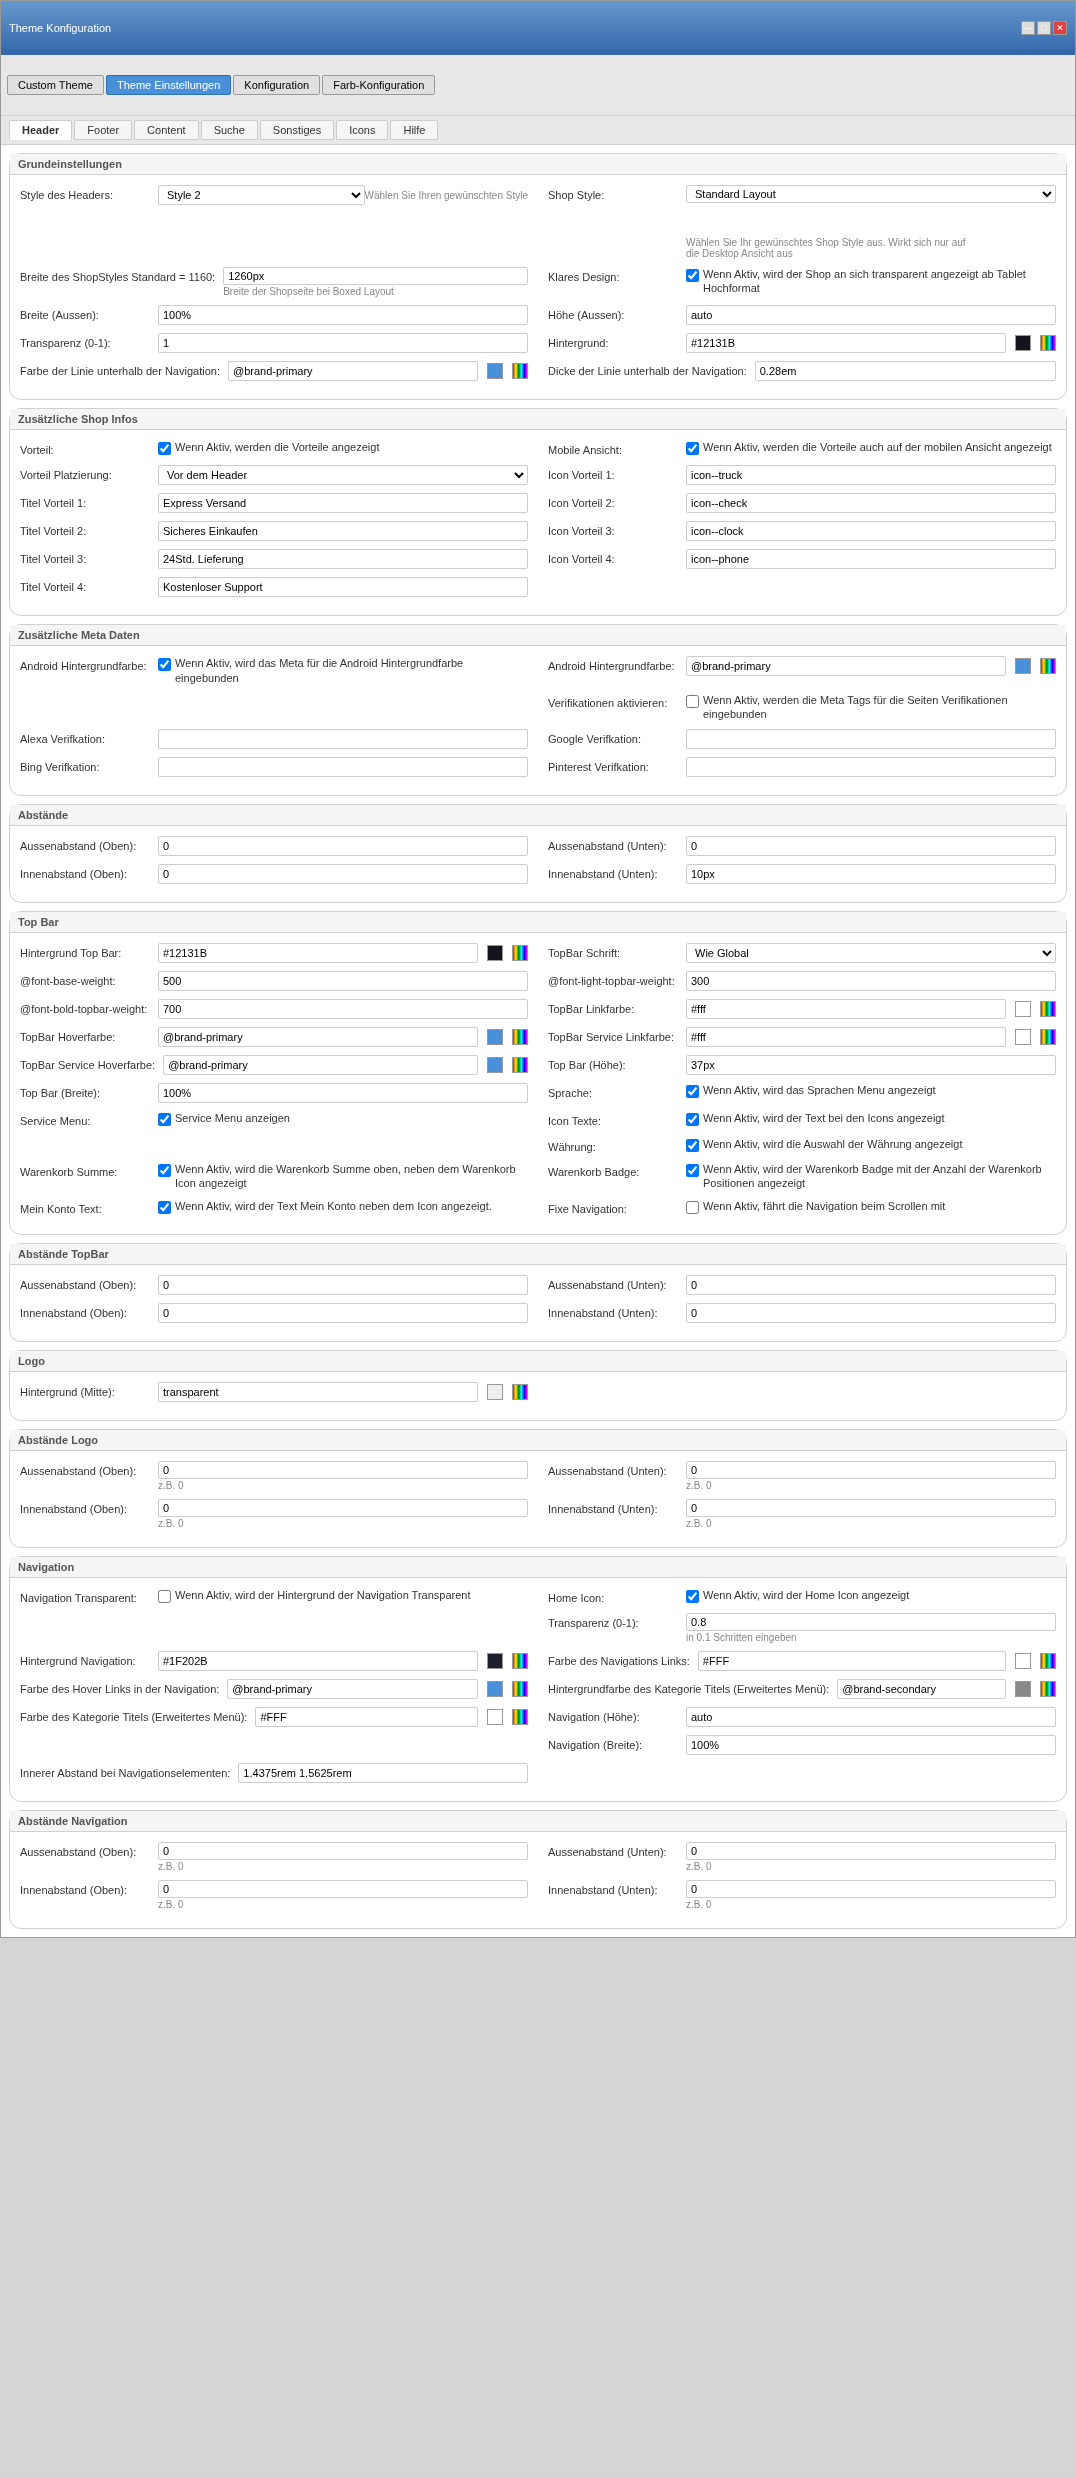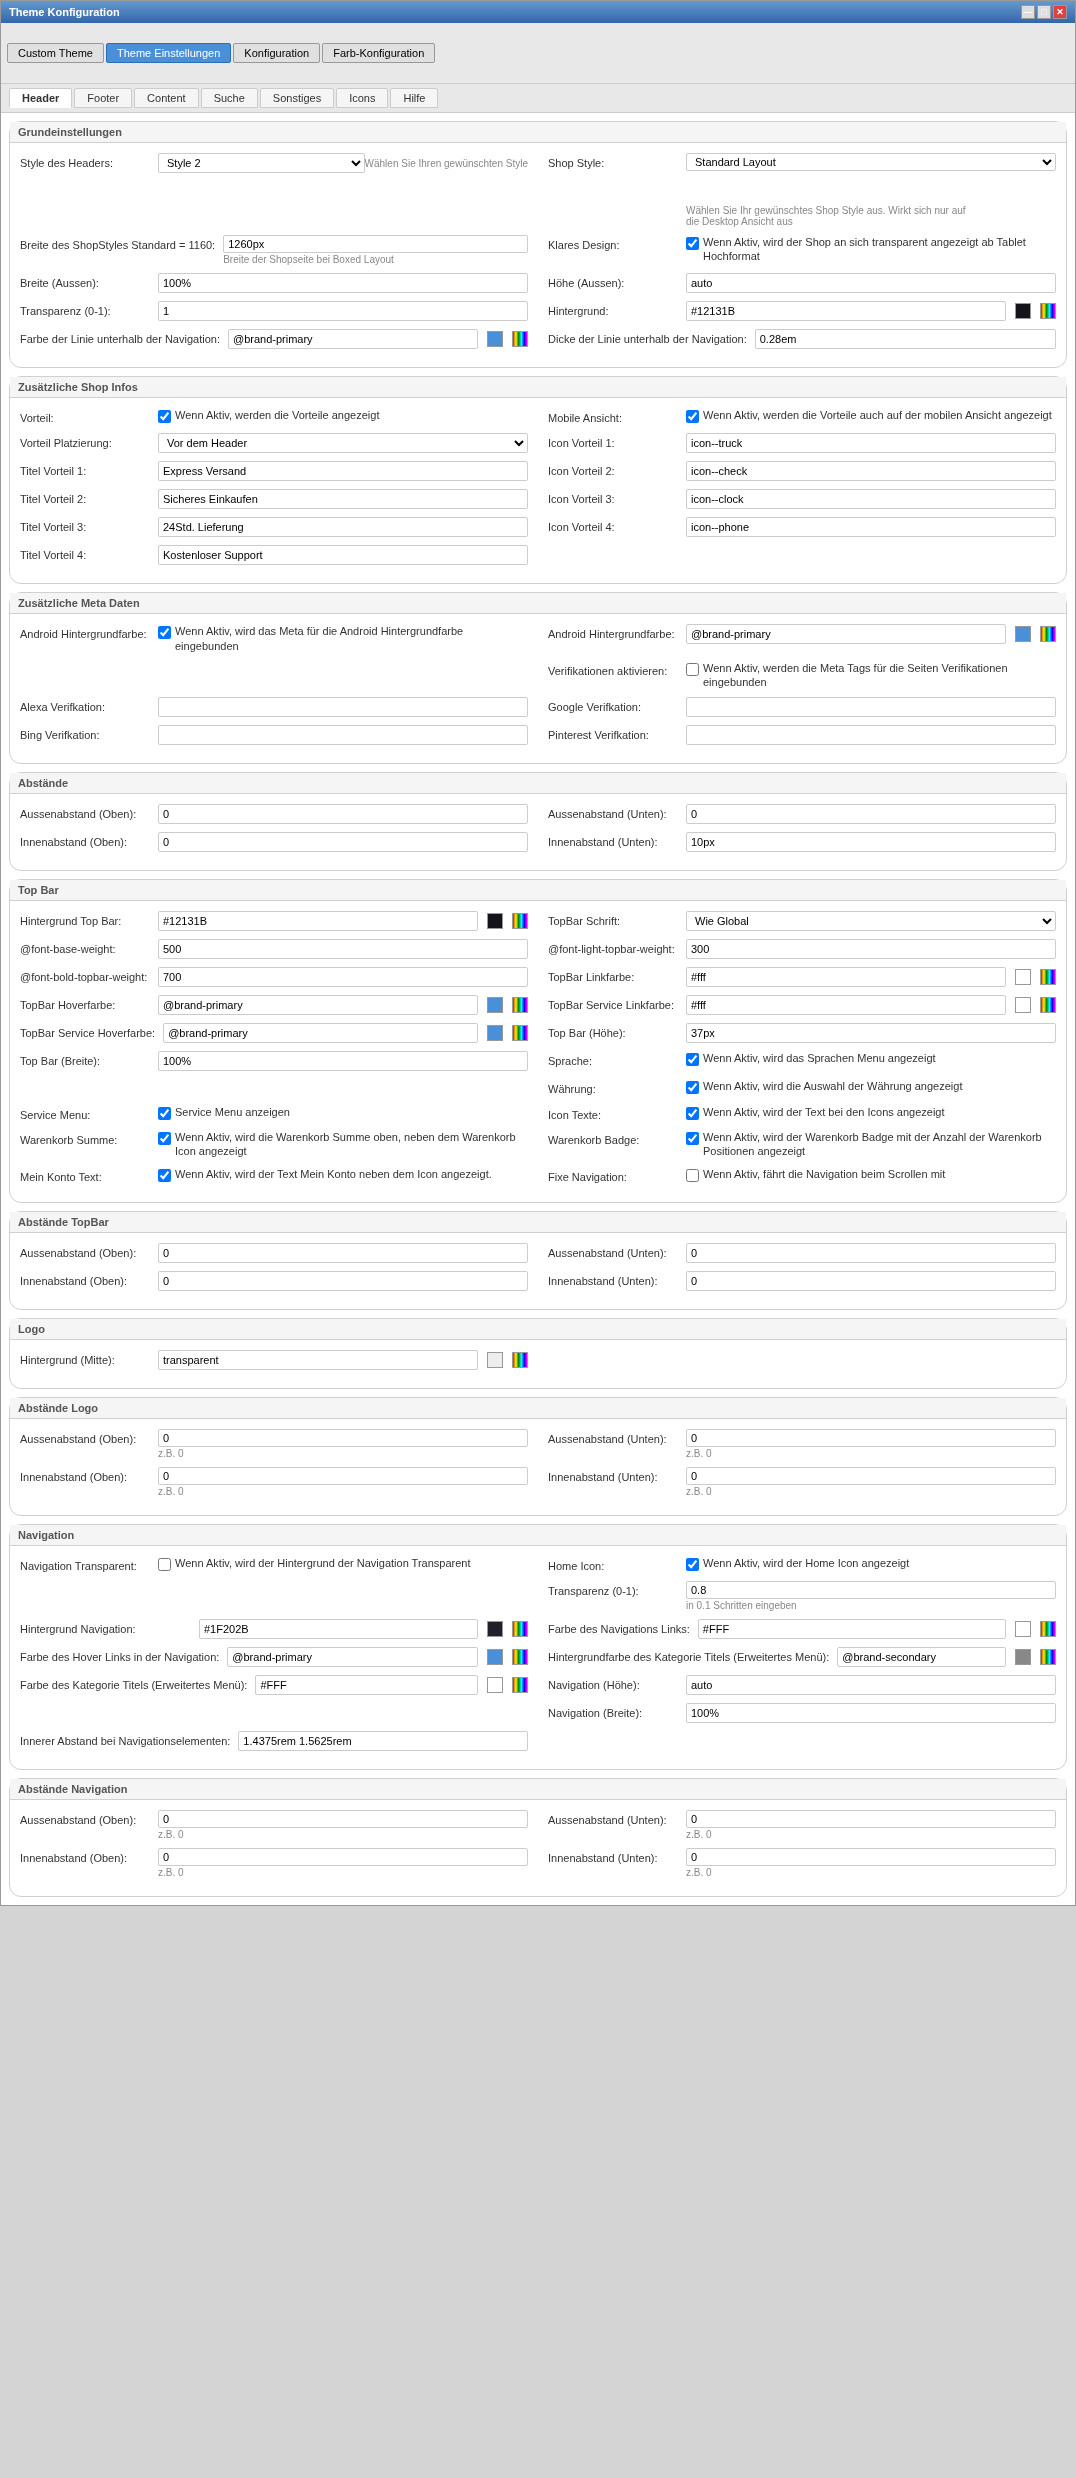--- a/index.html
+++ b/index.html
@@ -1,19 +1,19 @@
 <!DOCTYPE html>
 <html><head>
   <meta charset="utf-8">
   <style>
     * { box-sizing: border-box; margin: 0; padding: 0; }
     body { font-family: Arial, Helvetica, sans-serif; font-size: 11px; background: #d4d4d4; color: #333; }
     
     .window { width: 1076px; background: #f0f0f0; border: 1px solid #999; }
-    .title-bar { background: linear-gradient(to bottom, #6699cc, #3366aa); color: white; padding: 4px 8px; font-size: 11px; font-weight: bold; display: flex; align-items: center; justify-content: space-between; }
+    .title-bar { background: linear-gradient(to bottom, #6699cc, #3366aa); color: white; padding: 20px 8px; font-size: 11px; font-weight: normal; display: flex; align-items: center; justify-content: space-between; }
     .title-bar-controls { display: flex; gap: 2px; }
     .title-btn { width: 14px; height: 14px; border: 1px solid #999; cursor: pointer; font-size: 9px; display: flex; align-items: center; justify-content: center; background: #ddd; }
     
     .top-nav { background: #e8e8e8; padding: 20px 6px; display: flex; gap: 2px; border-bottom: 1px solid #ccc; }
     .top-nav-btn { padding: 3px 10px; border: 1px solid #999; background: #e0e0e0; cursor: pointer; font-size: 11px; border-radius: 2px; }
     .top-nav-btn.active { background: #4a90d9; color: white; border-color: #2a70b9; }
     
     .tab-bar { background: #e8e8e8; padding: 4px 8px; display: flex; gap: 2px; border-bottom: 1px solid #ccc; }
     .tab { padding: 3px 12px; border: 1px solid #ccc; background: #f5f5f5; cursor: pointer; font-size: 11px; border-radius: 2px 2px 0 0; }
     .tab.active { background: white; border-bottom-color: white; font-weight: bold; }
@@ -413,43 +413,43 @@
           <div class="form-col">
             <div class="form-label">Sprache:</div>
             <div class="checkbox-row">
               <input type="checkbox" checked="" style="">
               <label>Wenn Aktiv, wird das Sprachen Menu angezeigt</label>
             </div>
           </div>
         </div>
 
         <div class="form-row">
+          <div class="form-col">
+            <div class="form-label">Service Menu:</div>
+            <div class="checkbox-row">
+              <input type="checkbox" checked="" style="">
+              <label>Service Menu anzeigen</label>
+            </div>
+          </div>
+          <div class="form-col">
+            <div class="form-label">Icon Texte:</div>
+            <div class="checkbox-row">
+              <input type="checkbox" checked="" style="">
+              <label>Wenn Aktiv, wird der Text bei den Icons angezeigt</label>
+            </div>
+          </div>
+        </div>
+
+        <div class="form-row">
           <div class="form-col"></div>
           <div class="form-col">
             <div class="form-label">Währung:</div>
             <div class="checkbox-row">
               <input type="checkbox" checked="" style="">
               <label>Wenn Aktiv, wird die Auswahl der Währung angezeigt</label>
-            </div>
-          </div>
-        </div>
-
-        <div class="form-row">
-          <div class="form-col">
-            <div class="form-label">Service Menu:</div>
-            <div class="checkbox-row">
-              <input type="checkbox" checked="" style="">
-              <label>Service Menu anzeigen</label>
-            </div>
-          </div>
-          <div class="form-col">
-            <div class="form-label">Icon Texte:</div>
-            <div class="checkbox-row">
-              <input type="checkbox" checked="" style="">
-              <label>Wenn Aktiv, wird der Text bei den Icons angezeigt</label>
             </div>
           </div>
         </div>
 
         <div class="form-row">
           <div class="form-col">
             <div class="form-label">Warenkorb Summe:</div>
             <div class="checkbox-row">
               <input type="checkbox" checked="" style="">
               <label>Wenn Aktiv, wird die Warenkorb Summe oben, neben dem Warenkorb Icon angezeigt</label>
@@ -594,21 +594,21 @@
               <input type="text" class="form-input" value="0.8" style="">
               <span class="hint-text">in 0.1 Schritten eingeben</span>
             </div>
           </div>
         </div>
 
         <div class="form-row">
           <div class="form-col">
             <div class="form-label">Hintergrund Navigation:</div>
             <div class="input-with-color">
-              <input type="text" class="form-input" style="flex: 1 1 0%; margin-left: 41px;" value="#1F202B">
+              <input type="text" class="form-input" style="flex: 1 1 0%;" value="#1F202B">
               <div class="color-swatch" style="background:#1F202B;"></div>
               <div class="color-rainbow"></div>
             </div>
           </div>
           <div class="form-col">
             <div class="form-label">Farbe des Navigations Links:</div>
             <div class="input-with-color">
               <input type="text" class="form-input" style="flex: 1 1 0%;" value="#FFF">
               <div class="color-swatch" style="background:#fff; border:1px solid #999;"></div>
               <div class="color-rainbow"></div>

